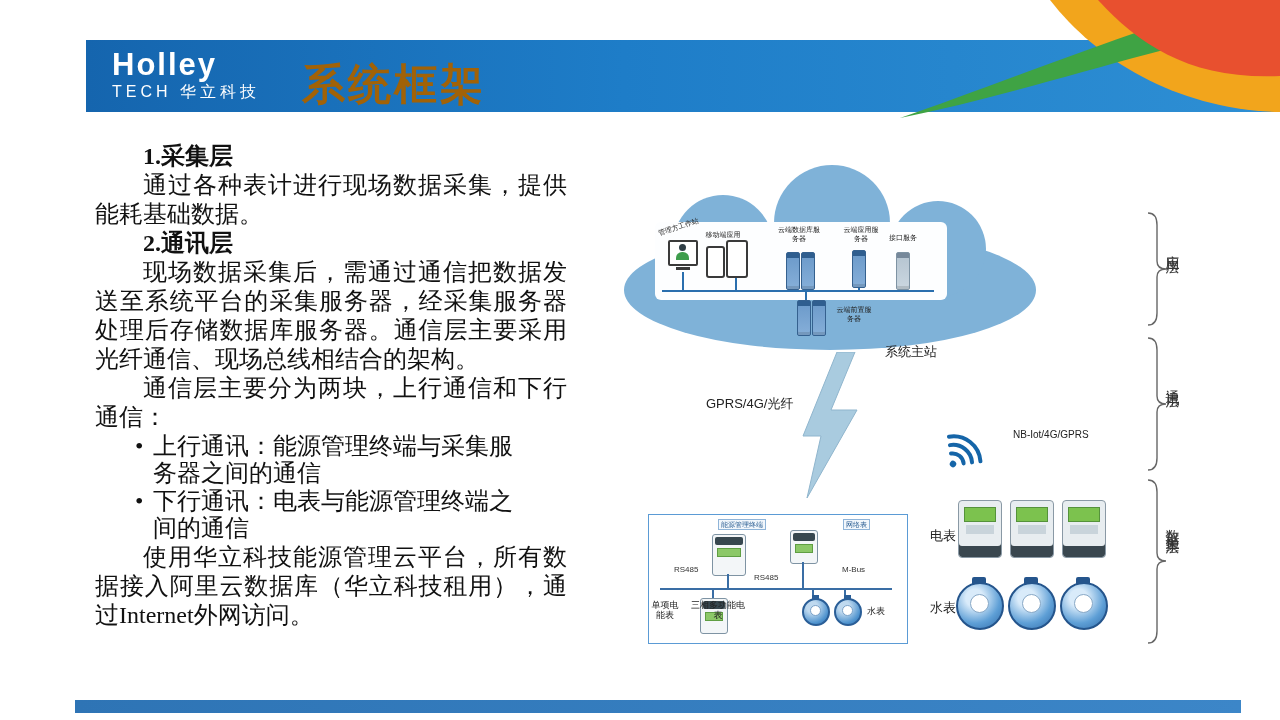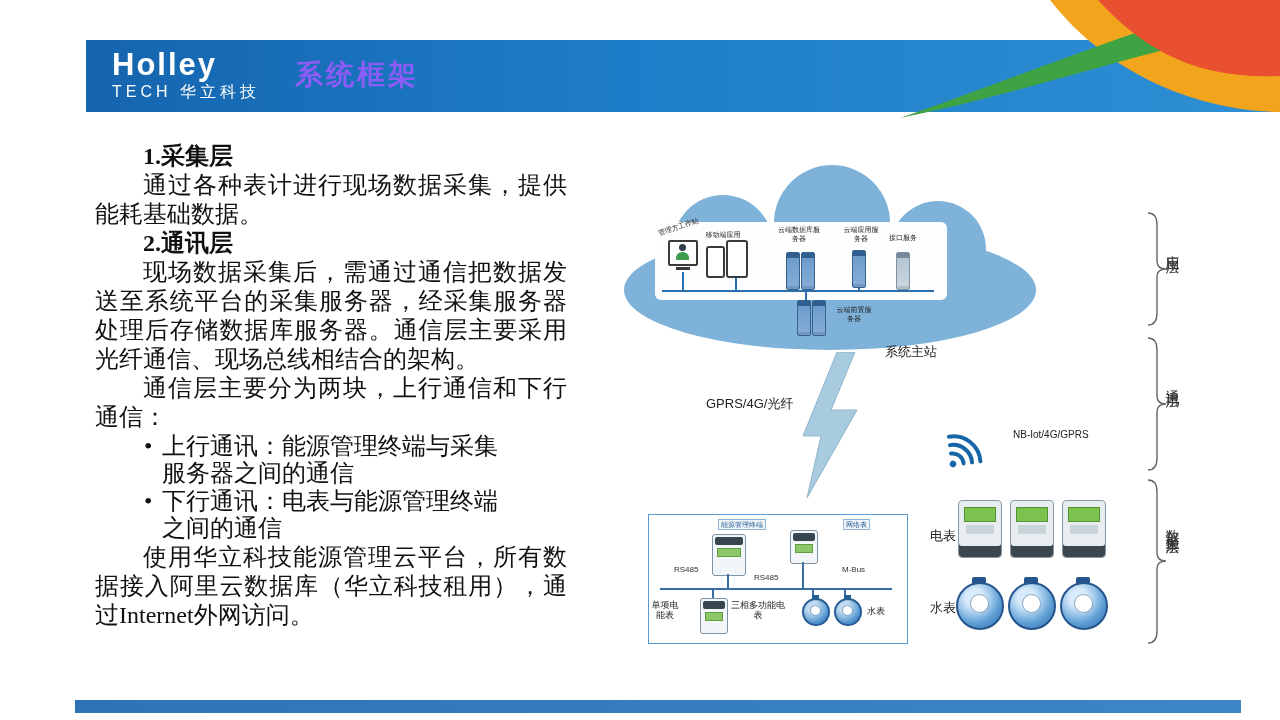--- a/index.html
+++ b/index.html
@@ -7,30 +7,30 @@
          font-family:"Liberation Sans",sans-serif;}
   .abs{position:absolute;}
 
   
   .banner{position:absolute;left:86px;right:0;top:40px;height:72px;
           background:linear-gradient(90deg,#1565AE 0%,#1E7DC8 45%,#2E8FD4 100%);}
   .deco{position:absolute;top:0;right:0;width:440px;height:120px;}
   .logo{position:absolute;left:112px;top:49px;color:#fff;line-height:1;}
   .logo-brand{font-size:31px;font-weight:bold;letter-spacing:2px;}
   .logo-sub{font-size:16px;letter-spacing:4px;margin-top:4px;}
-  .title{position:absolute;left:295px;top:56px;color:#8b5cf6;font-size:28px;font-weight:bold;letter-spacing:3px;}
+  .title{position:absolute;left:302px;top:56px;color:#a16207;font-size:43px;font-weight:bold;letter-spacing:3px;}
 
   
   .content{position:absolute;left:95px;top:142px;width:472px;
            font-family:"Liberation Serif","DejaVu Serif",serif;
            font-size:24px;line-height:29px;color:#111;}
   .h{font-weight:bold;text-indent:2em;}
   .p{text-indent:2em;text-align:justify;}
   .bullets{margin-left:30px;width:412px;}
-  .bullet{position:relative;padding-left:20px;line-height:27px;margin:1px 17px;}
+  .bullet{position:relative;padding-left:20px;line-height:27px;margin:1px 8px;}
   .bullet::before{content:"\2022";position:absolute;left:2px;top:0;}
 
   
   .lbl7{position:absolute;font-size:7px;line-height:8.5px;color:#222;text-align:center;}
   .lbl8{position:absolute;font-size:8px;line-height:9px;color:#333;}
   .lbl9{position:absolute;font-size:9px;line-height:10px;color:#222;text-align:center;}
   .lbl12{position:absolute;font-size:10px;line-height:14px;color:#222;}
   .lbl13{position:absolute;font-size:13px;line-height:15px;color:#222;}
   .tag{position:absolute;font-size:7px;line-height:9px;color:#2C5F93;border:1px solid #8FB4D8;
        background:#F2F7FC;padding:0 2px;}
@@ -171,21 +171,21 @@
     <div class="tline" style="left:712px;top:590px;width:1.5px;height:8px;"></div>
     <div class="tline" style="left:812px;top:590px;width:1.5px;height:8px;"></div>
     <div class="tline" style="left:844px;top:590px;width:1.5px;height:8px;"></div>
 
     <div class="lbl8" style="left:674px;top:565px;">RS485</div>
     <div class="lbl8" style="left:754px;top:573px;">RS485</div>
     <div class="lbl8" style="left:842px;top:565px;">M-Bus</div>
 
     <div class="meter-sm" style="left:700px;top:598px;width:26px;height:34px;"></div>
     <div class="lbl9" style="left:650px;top:600px;width:30px;">单项电能表</div>
-    <div class="lbl9" style="left:730px;top:600px;width:56px;">三相多功能电表</div>
+    <div class="lbl9" style="left:690px;top:600px;width:56px;">三相多功能电表</div>
     <div class="w-sm" style="left:802px;top:598px;"></div>
     <div class="w-sm" style="left:834px;top:598px;"></div>
     <div class="lbl9" style="left:866px;top:606px;width:20px;">水表</div>
 
     <div class="lbl13" style="left:930px;top:528px;">电表</div>
     <div class="e-meter" style="left:958px;top:500px;"></div>
     <div class="e-meter" style="left:1010px;top:500px;"></div>
     <div class="e-meter" style="left:1062px;top:500px;"></div>
     <div class="lbl13" style="left:930px;top:600px;">水表</div>
     <div class="w-meter" style="left:956px;top:582px;"></div>

